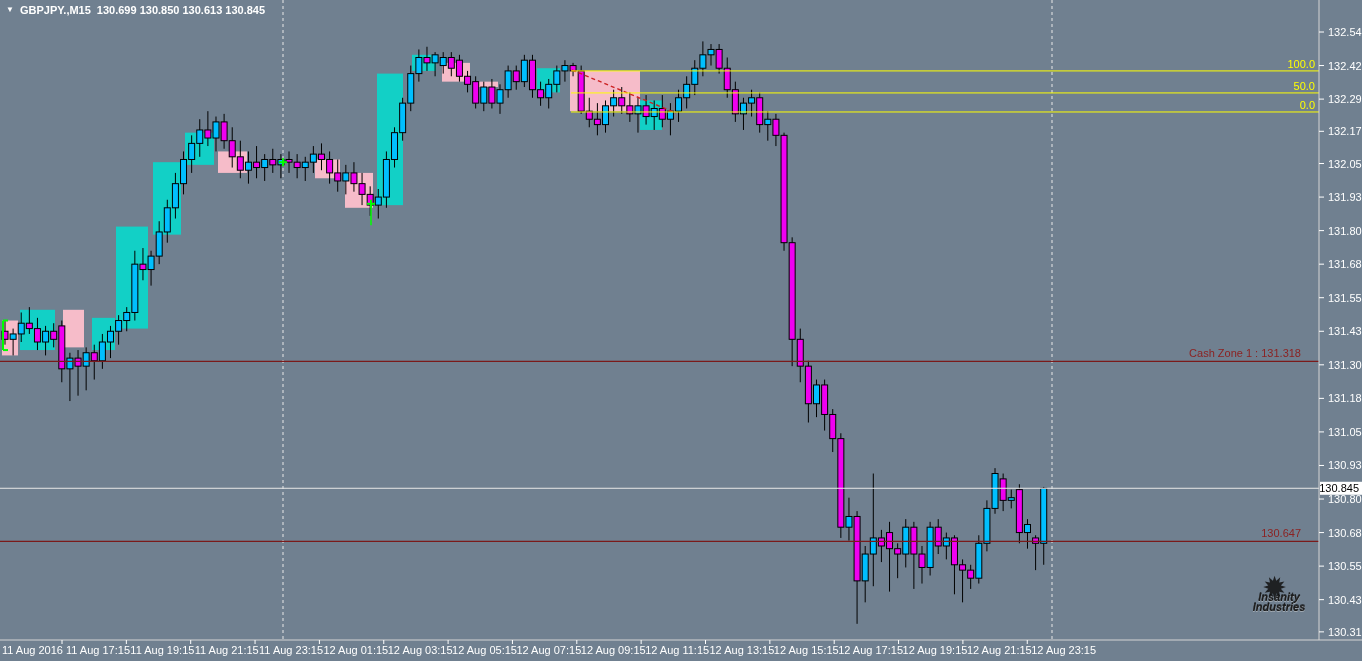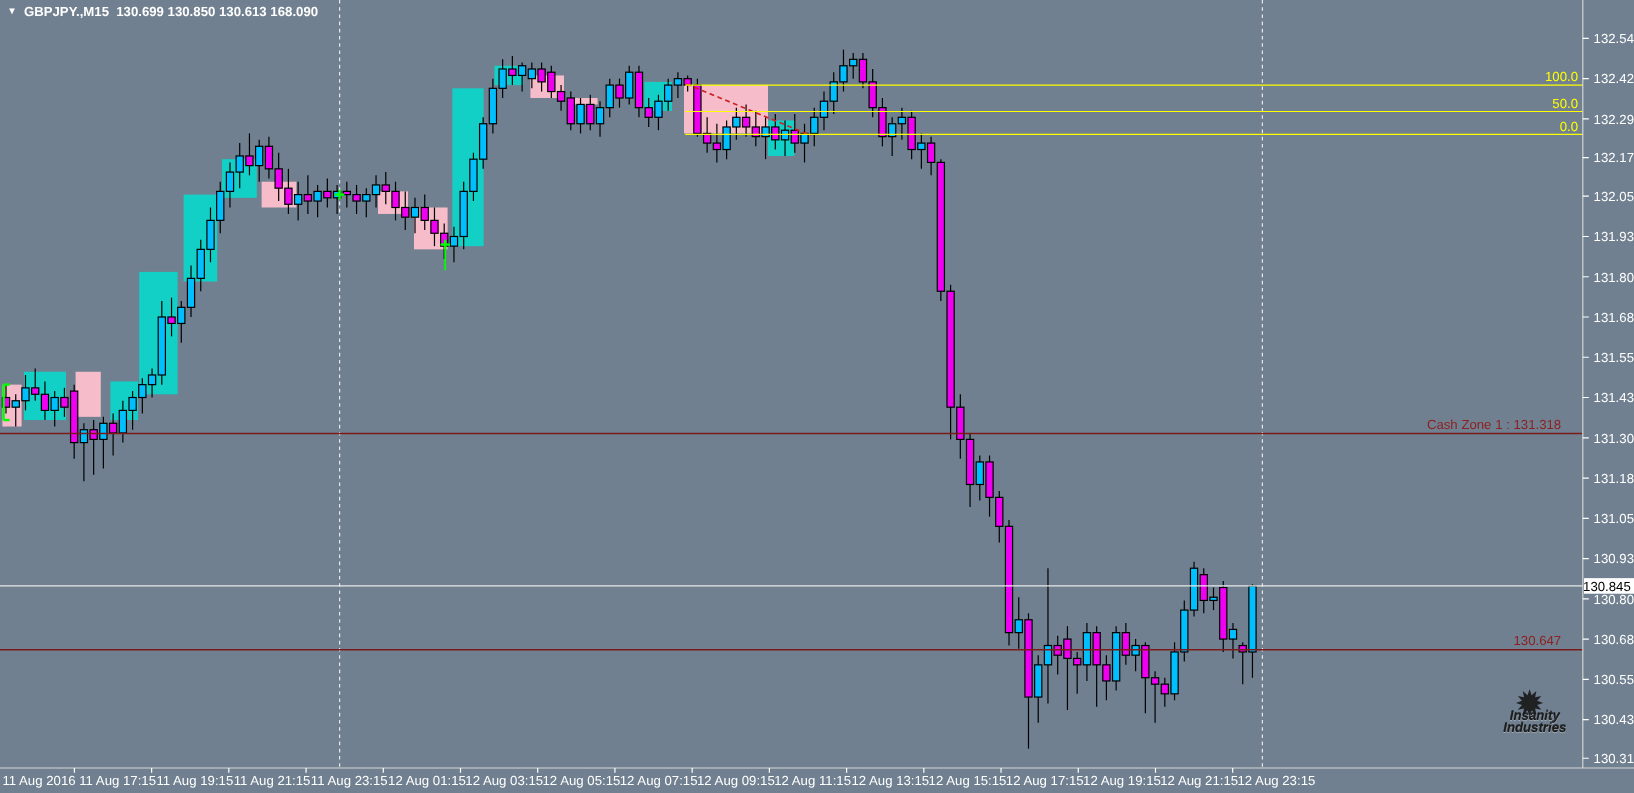--- a/index.html
+++ b/index.html
@@ -392,21 +392,21 @@
       <text x="902.55" y="654" fill="#FFFFFF" text-anchor="start" font-size="11" font-family="&quot;Liberation Sans&quot;,sans-serif">12 Aug 19:15</text>
       <line x1="962.8999999999999" y1="640" x2="962.8999999999999" y2="644" stroke="#FFFFFF" stroke-width="1"></line>
       <text x="966.8999999999999" y="654" fill="#FFFFFF" text-anchor="start" font-size="11" font-family="&quot;Liberation Sans&quot;,sans-serif">12 Aug 21:15</text>
       <line x1="1027.25" y1="640" x2="1027.25" y2="644" stroke="#FFFFFF" stroke-width="1"></line>
       <text x="1031.25" y="654" fill="#FFFFFF" text-anchor="start" font-size="11" font-family="&quot;Liberation Sans&quot;,sans-serif">12 Aug 23:15</text>
     </svg>
 
   <div class="title">
     <span class="arrow">▼</span>
     <span>GBPJPY.,M15</span>
-    <span>130.699 130.850 130.613 168.090</span>
+    <span>130.699 130.850 130.613 130.845</span>
   </div>
 
   <div class="watermark">
     <span class="emblem">✹</span>
     <div class="wline">Insanity</div>
     <div class="wline">Industries</div>
   </div>
 </div>
 
 </body></html>

